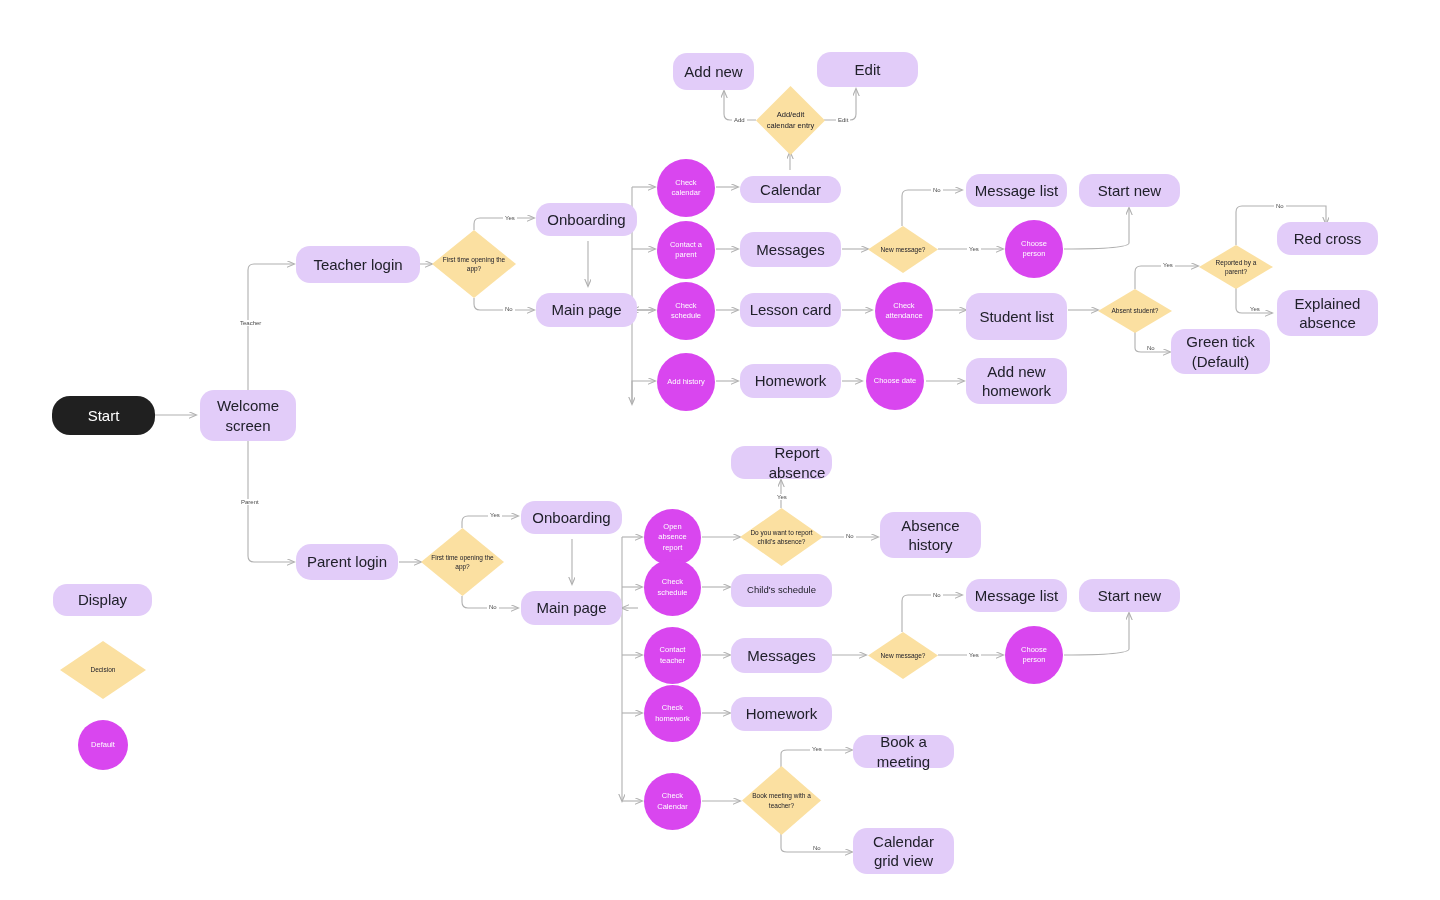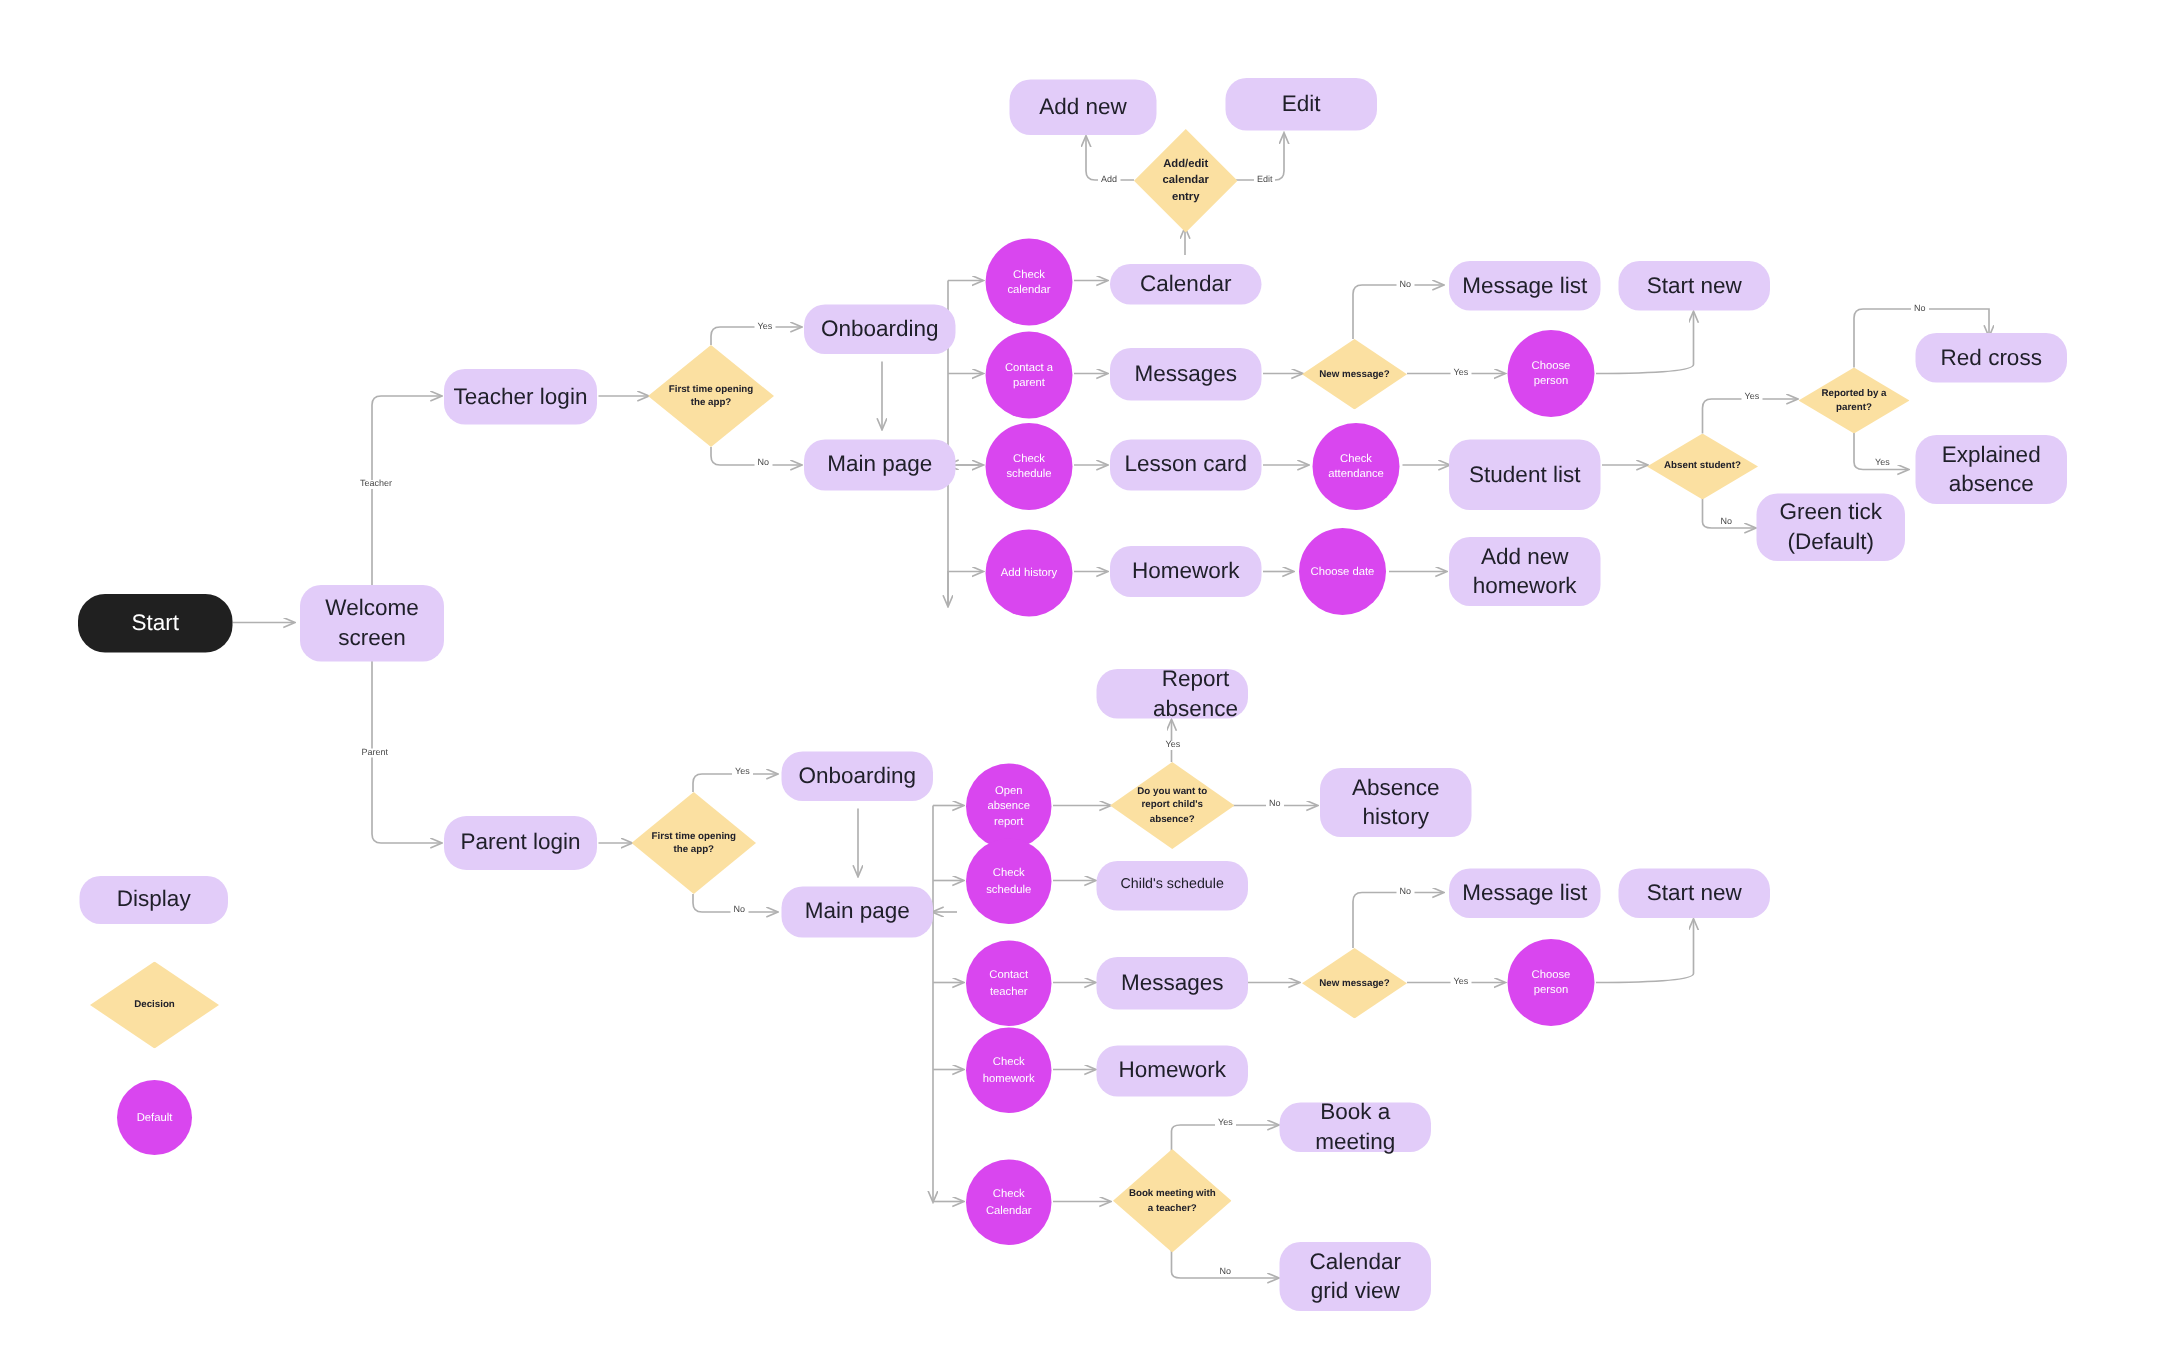--- a/index.html
+++ b/index.html
@@ -33,21 +33,21 @@
   }
   
   .decision{background:transparent;}
   .decision .dia{
     position:absolute;left:0;top:0;width:100%;height:100%;
     background:#fbe0a1;
     clip-path:polygon(50% 0%,100% 50%,50% 100%,0% 50%);
   }
   .decision .dtext{
     position:relative;z-index:2;font-size:6.5px;line-height:1.45;
-    color:#20202a;padding:0 10px;font-weight:bold;
+    color:#20202a;padding:0 10px;
   }
   .decision.big .dtext{font-size:7.5px;}
   .edge-label{
     position:absolute;font-size:6px;color:#4a4a4a;
     background:#ffffff;padding:0 2px;white-space:nowrap;
   }
 </style>
 </head>
 <body>
 
@@ -163,21 +163,21 @@
     </g>
   </svg>
 
   <div class="node start" style="left:52px;top:396px;width:103px;height:39px;">Start</div>
 
   <div class="node display" style="left:200px;top:390px;width:96px;height:51px;">Welcome screen</div>
 
   <div class="edge-label" style="left:238px;top:320px;">Teacher</div>
   <div class="edge-label" style="left:239px;top:499px;">Parent</div>
 
-  <div class="node display" style="left:296px;top:246px;width:102px;height:37px;">Teacher login</div>
+  <div class="node display" style="left:296px;top:246px;width:124px;height:37px;">Teacher login</div>
 
   <div class="node decision" style="left:432px;top:230px;width:84px;height:68px;">
     <div class="dia"></div>
     <div class="dtext">First time opening the app?</div>
   </div>
   <div class="edge-label" style="left:503px;top:215px;">Yes</div>
   <div class="edge-label" style="left:503px;top:306px;">No</div>
 
   <div class="node display" style="left:536px;top:203px;width:101px;height:33px;">Onboarding</div>
 
@@ -190,21 +190,21 @@
 
   <div class="node display" style="left:740px;top:176px;width:101px;height:27px;">Calendar</div>
 
   <div class="node decision big" style="left:756px;top:86px;width:69px;height:69px;">
     <div class="dia"></div>
     <div class="dtext">Add/edit calendar entry</div>
   </div>
   <div class="edge-label" style="left:732px;top:117px;">Add</div>
   <div class="edge-label" style="left:836px;top:117px;">Edit</div>
 
-  <div class="node display" style="left:673px;top:53px;width:98px;height:37px;">Add new</div>
+  <div class="node display" style="left:673px;top:53px;width:81px;height:37px;">Add new</div>
   <div class="node display" style="left:817px;top:52px;width:101px;height:35px;">Edit</div>
 
   <div class="node display" style="left:740px;top:232px;width:101px;height:35px;">Messages</div>
 
   <div class="node decision" style="left:868px;top:226px;width:70px;height:47px;">
     <div class="dia"></div>
     <div class="dtext">New message?</div>
   </div>
   <div class="edge-label" style="left:931px;top:187px;">No</div>
   <div class="edge-label" style="left:967px;top:246px;">Yes</div>

